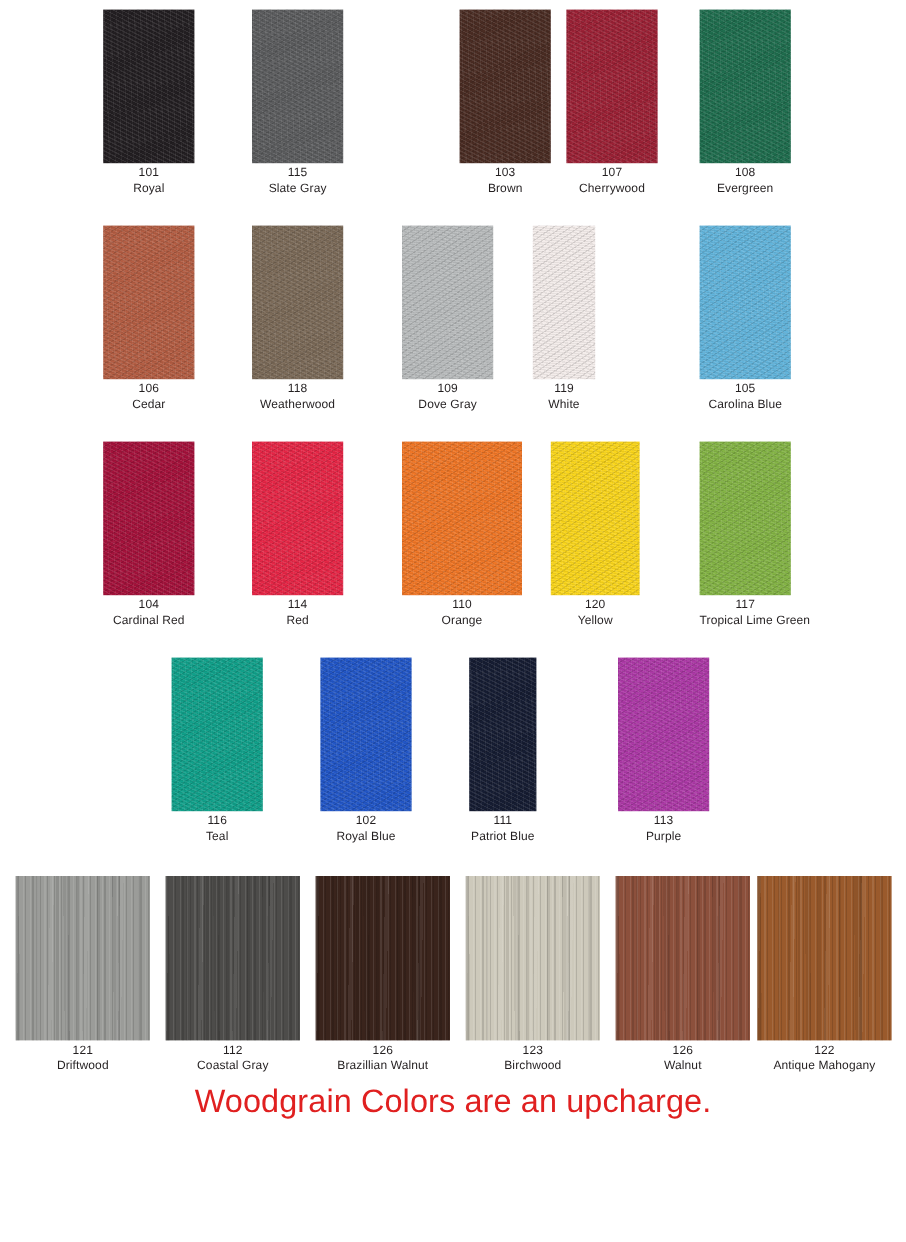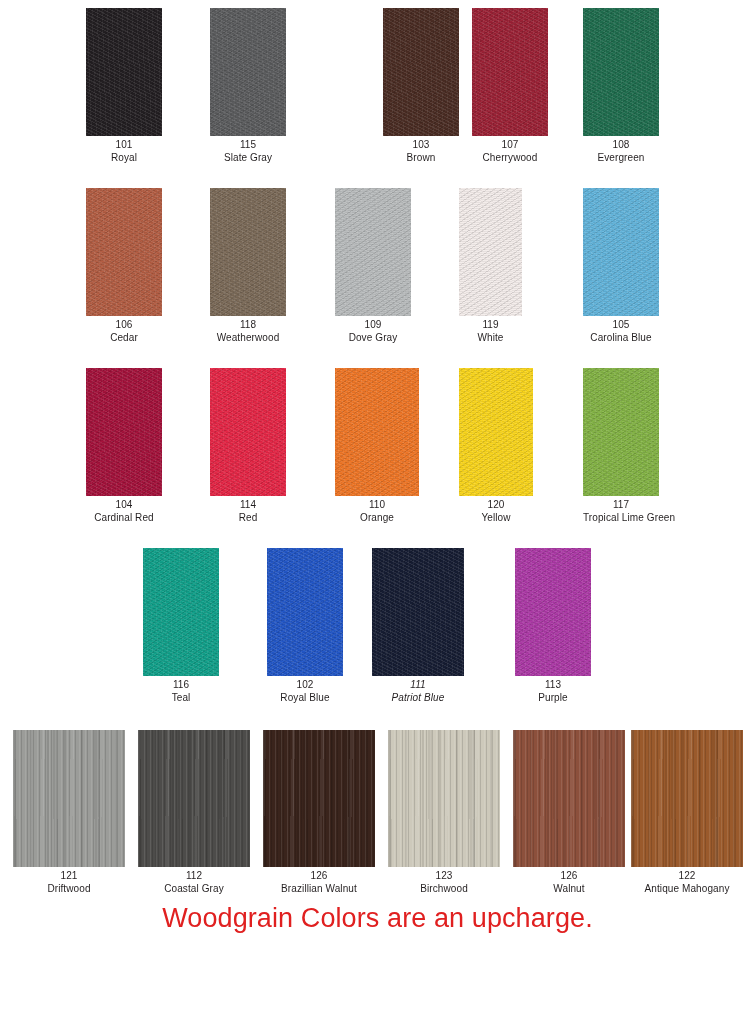--- a/index.html
+++ b/index.html
@@ -148,21 +148,21 @@
             <span class="name">Weatherwood</span>
           </div>
         </div>
         <div class="swatch-cell" style="left: 335px; width: 76px;">
           <div class="chip fabric" title="Dove Gray" style="height: 128px; background: rgb(185, 188, 189);"></div>
           <div class="chip-label" style="color: rgb(35, 31, 32);">
             <span class="code">109</span>
             <span class="name">Dove Gray</span>
           </div>
         </div>
-        <div class="swatch-cell" style="left: 459px; width: 63px;">
+        <div class="swatch-cell" style="left: 444px; width: 52px;">
           <div class="chip fabric" title="White" style="height: 128px; background: rgb(243, 236, 234);"></div>
           <div class="chip-label" style="color: rgb(35, 31, 32);">
             <span class="code">119</span>
             <span class="name">White</span>
           </div>
         </div>
         <div class="swatch-cell" style="left: 583px; width: 76px;">
           <div class="chip fabric" title="Carolina Blue" style="height: 128px; background: rgb(98, 180, 219);"></div>
           <div class="chip-label" style="color: rgb(35, 31, 32);">
             <span class="code">105</span>
@@ -178,21 +178,21 @@
             <span class="name">Cardinal Red</span>
           </div>
         </div>
         <div class="swatch-cell" style="left: 210px; width: 76px;">
           <div class="chip fabric" title="Red" style="height: 128px; background: rgb(229, 38, 70);"></div>
           <div class="chip-label" style="color: rgb(35, 31, 32);">
             <span class="code">114</span>
             <span class="name">Red</span>
           </div>
         </div>
-        <div class="swatch-cell" style="left: 335px; width: 84px;">
+        <div class="swatch-cell" style="left: 335px; width: 100px;">
           <div class="chip fabric" title="Orange" style="height: 128px; background: rgb(239, 118, 38);"></div>
           <div class="chip-label" style="color: rgb(35, 31, 32);">
             <span class="code">110</span>
             <span class="name">Orange</span>
           </div>
         </div>
         <div class="swatch-cell" style="left: 459px; width: 74px;">
           <div class="chip fabric" title="Yellow" style="height: 128px; background: rgb(249, 213, 28);"></div>
           <div class="chip-label" style="color: rgb(35, 31, 32);">
             <span class="code">120</span>
@@ -215,21 +215,21 @@
             <span class="name">Teal</span>
           </div>
         </div>
         <div class="swatch-cell" style="left: 267px; width: 76px;">
           <div class="chip fabric" title="Royal Blue" style="height: 128px; background: rgb(34, 86, 198);"></div>
           <div class="chip-label" style="color: rgb(35, 31, 32);">
             <span class="code">102</span>
             <span class="name">Royal Blue</span>
           </div>
         </div>
-        <div class="swatch-cell" style="left: 372px; width: 92px; font-style: italic;">
+        <div class="swatch-cell" style="left: 391px; width: 56px;">
           <div class="chip fabric" title="Patriot Blue" style="height: 128px; background: rgb(22, 29, 51);"></div>
           <div class="chip-label" style="color: rgb(35, 31, 32);">
             <span class="code">111</span>
             <span class="name">Patriot Blue</span>
           </div>
         </div>
         <div class="swatch-cell" style="left: 515px; width: 76px;">
           <div class="chip fabric" title="Purple" style="height: 128px; background: rgb(172, 57, 166);"></div>
           <div class="chip-label" style="color: rgb(35, 31, 32);">
             <span class="code">113</span>

